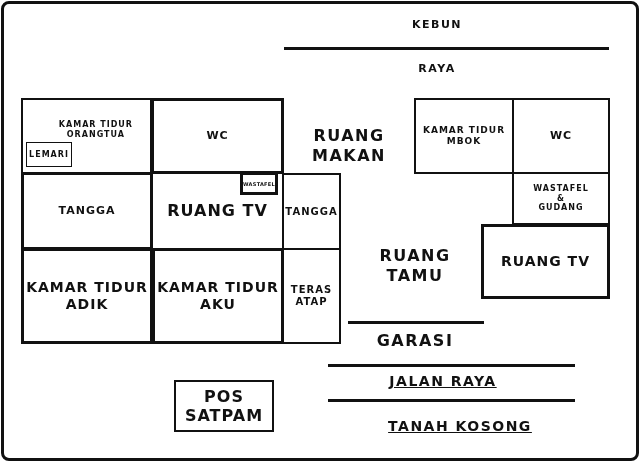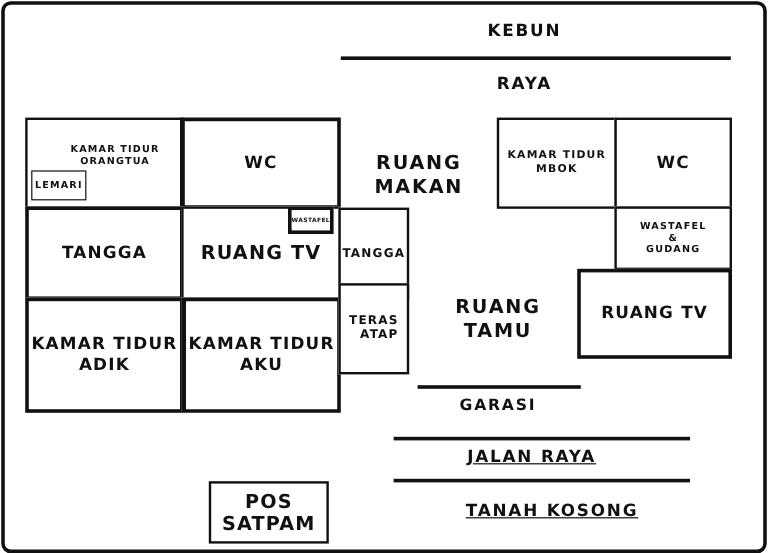--- a/index.html
+++ b/index.html
@@ -12,22 +12,22 @@
            font-weight: bold; letter-spacing: 1px; line-height: 1.2; background: #fff; }
     .thick { border-width: 3px; }
     .label { position: absolute; font-weight: bold; letter-spacing: 1.5px; text-align: center;
              line-height: 1.25; white-space: pre-line; }
     .hline { position: absolute; height: 3px; background: #111; }
     .txt { white-space: pre-line; }
     .s8 { font-size: 8px; }
     .s9 { font-size: 9px; }
     .s10 { font-size: 10px; }
     .s11 { font-size: 16px; }
-    .s12 { font-size: 13px; }
-    .s13 { font-size: 14px; }
+    .s12 { font-size: 16px; }
+    .s13 { font-size: 11px; }
     .s14 { font-size: 14px; }
     .s5 { font-size: 5px; letter-spacing: 0.3px; }
   </style>
 </head>
 <body>
 
 <div class="frame"></div>
 
 <div class="label s13" style="left:384px; top:18px; width:106px;">KEBUN</div>
 <div class="hline" style="left:284px; top:47px; width:325px;"></div>
@@ -59,21 +59,21 @@
 </div>
 
 <div class="box thick s14" style="left:21px; top:248px; width:132px; height:96px;">
   <span class="txt">KAMAR TIDUR
 ADIK</span>
 </div>
 <div class="box thick s14" style="left:151px; top:248px; width:133px; height:96px; border-left-width:4px;">
   <span class="txt">KAMAR TIDUR
 AKU</span>
 </div>
-<div class="box s10" style="left:282px; top:236px; width:59px; height:76px;text-align:right;">
+<div class="box s10" style="left:282px; top:248px; width:59px; height:96px;">
   <span class="txt">TERAS
 ATAP</span>
 </div>
 
 <div class="box s9" style="left:414px; top:98px; width:100px; height:76px;">
   <span class="txt">KAMAR  TIDUR
 MBOK</span>
 </div>
 <div class="box s13" style="left:512px; top:98px; width:98px; height:76px;">
   <span>WC</span>
@@ -92,16 +92,16 @@
 
 <div class="hline" style="left:348px; top:321px; width:136px;"></div>
 <div class="label s12" style="left:370px; top:331px; width:90px;">GARASI</div>
 
 <div class="hline" style="left:328px; top:364px; width:247px;"></div>
 <div class="label s14" style="left:360px; top:373px; width:166px;text-decoration:underline;">JALAN RAYA</div>
 <div class="hline" style="left:328px; top:399px; width:247px;"></div>
 
 <div class="label s14" style="left:370px; top:418px; width:180px;text-decoration:underline;">TANAH KOSONG</div>
 
-<div class="box s11" style="left:174px; top:401px; width:100px; height:52px;">
+<div class="box s11" style="left:174px; top:380px; width:100px; height:52px;">
   <span class="txt">POS
 SATPAM</span>
 </div>
 
 </body></html>

